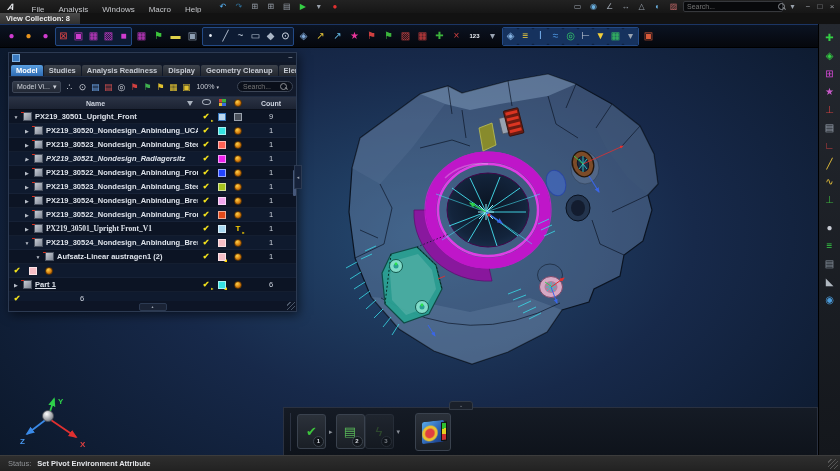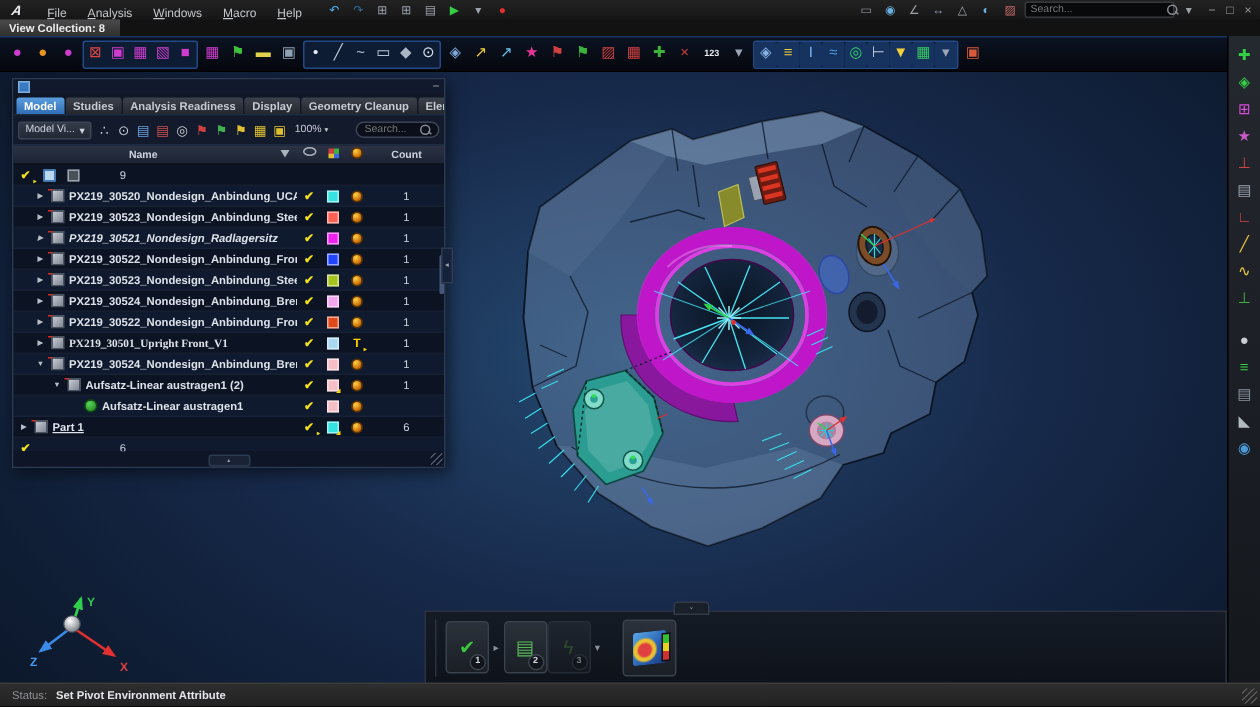--- a/index.html
+++ b/index.html
@@ -487,20 +487,25 @@
       <span class="th-name">Name</span>
       <span class="th-cell"><span class="funnel"></span></span>
       <span class="th-cell"><span class="eyeic"></span></span>
       <span class="th-cell"><span class="cgrid"></span></span>
       <span class="th-cell"><span class="sphereic"></span></span>
       <span class="th-count">Count</span>
     </div>
     <div class="tbody" id="treebody">
       <div class="pscroll"></div>
     <div class="trow">
+          <div class="tname" style="padding-left: 3px;">
+            <span class="exp">▼</span>
+            <span class="ticon"></span>
+            <span class="tlabel">PX219_30501_Upright_Front</span>
+          </div>
           <span class="cell">
             <span class="check sub">✔</span>
           </span>
           <span class="cell">
             <span class="swatch outline-blue"></span>
           </span>
           <span class="cell">
             <span class="swatch outline-gray"></span>
           </span>
           <span class="tcount">9</span>
@@ -669,25 +674,20 @@
           </span>
           <span class="cell">
             <span class="swatch mark" style="background: rgb(246, 190, 198);"></span>
           </span>
           <span class="cell">
             <span class="sphereic"></span>
           </span>
           <span class="tcount">1</span>
         </div>
         <div class="trow alt">
-          <div class="tname" style="padding-left: 36px;">
-            <span class="exp"></span>
-            <span class="ticon body"></span>
-            <span class="tlabel">Aufsatz-Linear austragen1</span>
-          </div>
           <span class="cell">
             <span class="check">✔</span>
           </span>
           <span class="cell">
             <span class="swatch" style="background: rgb(246, 190, 198);"></span>
           </span>
           <span class="cell">
             <span class="sphereic"></span>
           </span>
           <span class="tcount"></span>

